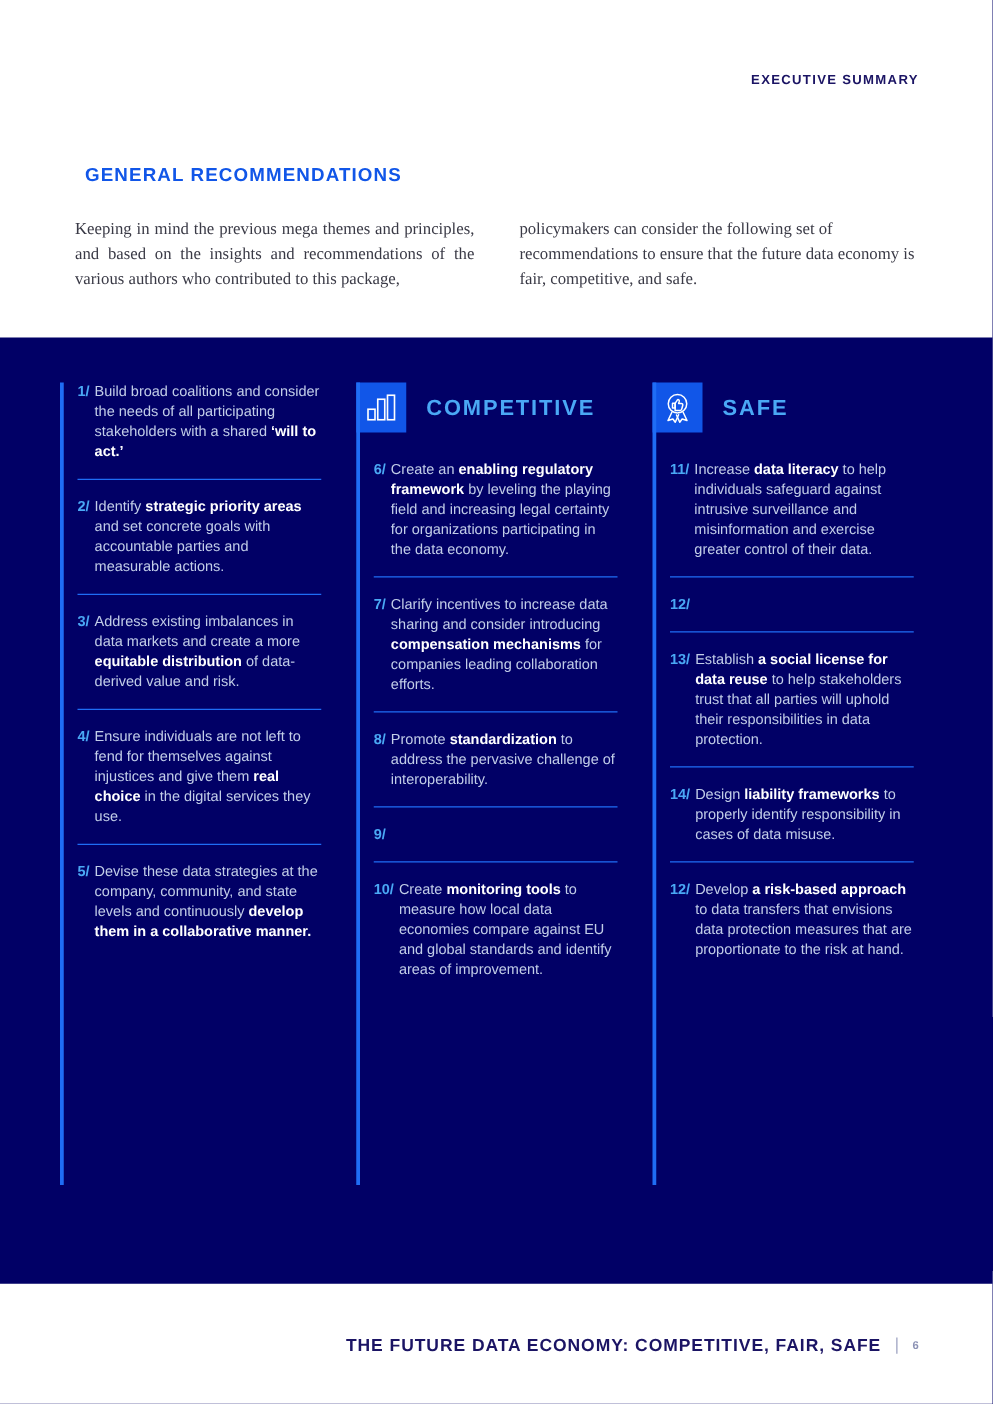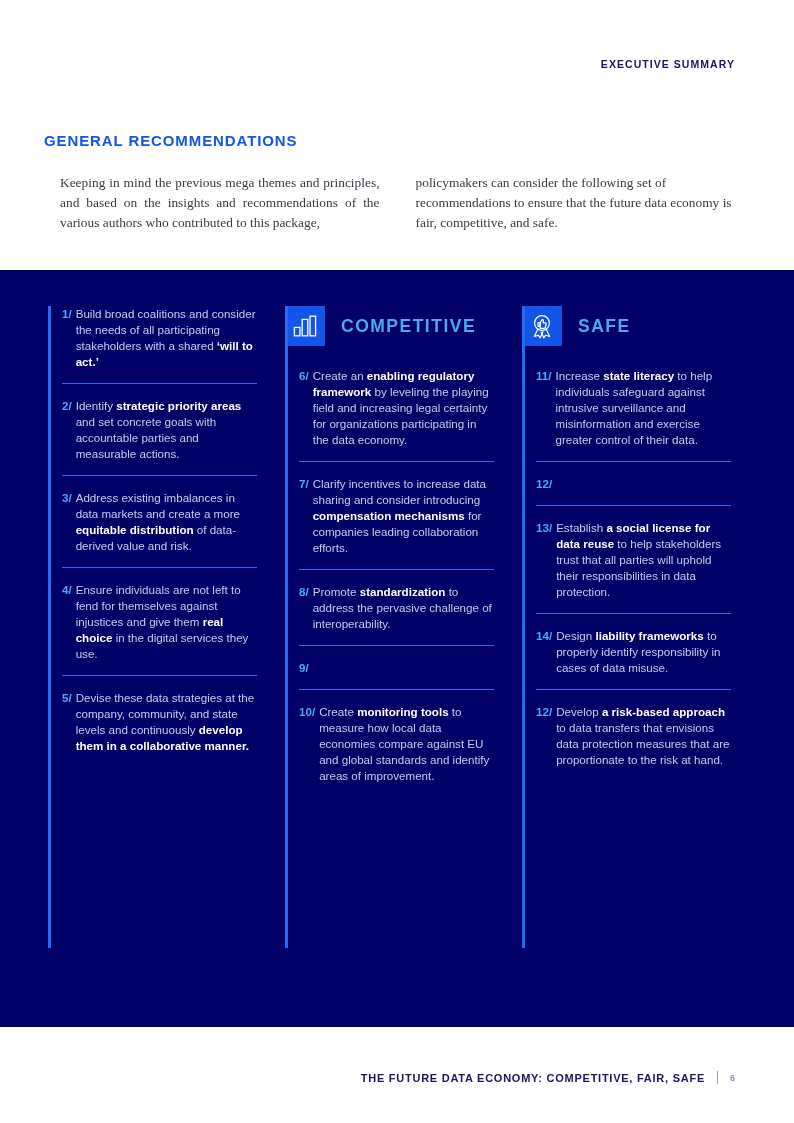--- a/index.html
+++ b/index.html
@@ -23,21 +23,21 @@
   .eyebrow {
     font-size: 10.5px;
     font-weight: bold;
     letter-spacing: 1.05px;
     color: #1b1464;
   }
 
   .section-title {
     position: absolute;
     top: 132px;
-    left: 44px;
+    left: 68px;
     font-size: 15px;
     font-weight: bold;
     letter-spacing: 0.9px;
     color: #1156e8;
   }
 
   .intro {
     position: absolute;
     top: 173px;
     left: 60px;
@@ -143,21 +143,21 @@
   
   .footer {
     position: absolute;
     bottom: 39px;
     right: 59px;
     display: flex;
     align-items: center;
     gap: 12px;
   }
   .footer-title {
-    font-size: 11px;
+    font-size: 14px;
     font-weight: bold;
     letter-spacing: 0.75px;
     color: #1b1464;
   }
   .footer-sep {
     width: 1px;
     height: 13px;
     background: #9aa0c0;
   }
   .footer-page {
@@ -256,21 +256,21 @@
                 <path d="M17.4 16.6l3.2 6.8-3.9-1.2-1.9 2.6-2.6-5.8"></path>
                 <path d="M11.1 13.4V9.7l2-3c.9-.1 1.5.5 1.3 1.4l-.5 1.7h2.2c.8 0 1.3.7 1.1 1.4l-.8 3c-.1.6-.6 1.1-1.3 1.1h-4z"></path>
                 <path d="M9 9.6h2.1v3.8H9z"></path>
               </svg>
             </div>
             <div class="col-title">SAFE</div>
           </div>
           <div class="items">
             <div class="item">
               <div class="item-num">11/</div>
-              <div class="item-text"><span>Increase </span><b>state literacy</b><span> to help individuals safeguard against intrusive surveillance and misinformation and exercise greater control of their data.</span></div>
+              <div class="item-text"><span>Increase </span><b>data literacy</b><span> to help individuals safeguard against intrusive surveillance and misinformation and exercise greater control of their data.</span></div>
             </div>
             <div class="item">
               <div class="item-num">12/</div>
             </div>
             <div class="item">
               <div class="item-num">13/</div>
               <div class="item-text"><span>Establish </span><b>a social license for data reuse</b><span> to help stakeholders trust that all parties will uphold their responsibilities in data protection.</span></div>
             </div>
             <div class="item">
               <div class="item-num">14/</div>

